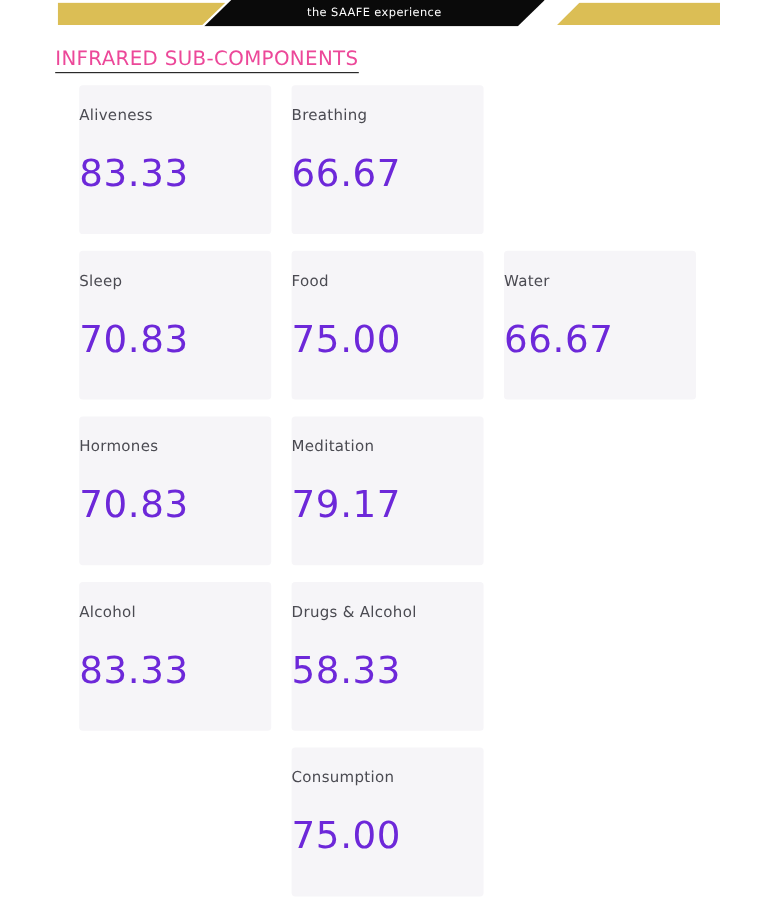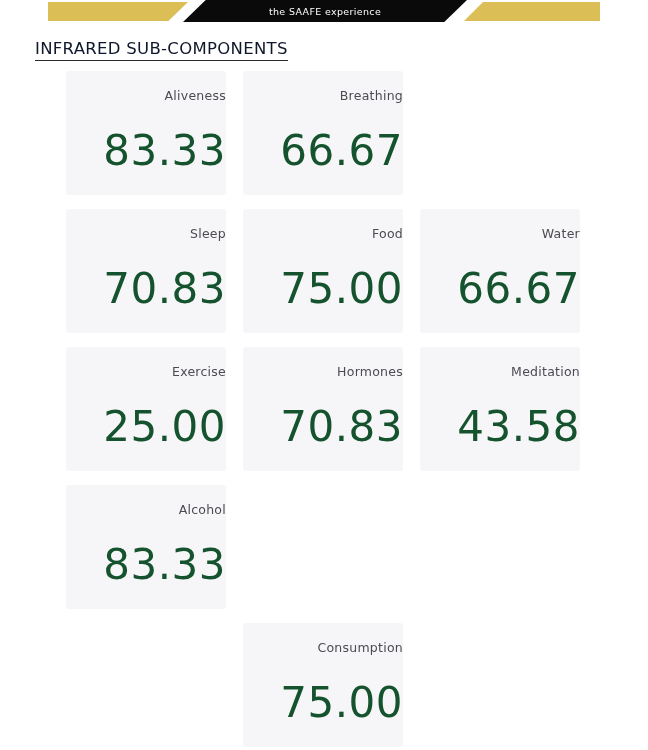--- a/index.html
+++ b/index.html
@@ -26,21 +26,21 @@
     position: absolute;
     left: 48px;
     top: 2px;
     width: 140px;
     height: 19px;
     background: #dbbe55;
     clip-path: polygon(0 0, 100% 0, 86% 100%, 0 100%);
   }
   .banner-black {
     position: absolute;
-    left: 183px;
+    left: 170px;
     top: 0px;
     width: 284px;
     height: 22px;
     background: #0a0a0a;
     clip-path: polygon(8% 0, 100% 0, 92% 100%, 0 100%);
     display: flex;
     align-items: center;
     justify-content: center;
   }
   .banner-text {
@@ -57,25 +57,25 @@
     top: 2px;
     width: 136px;
     height: 19px;
     background: #dbbe55;
     clip-path: polygon(14% 0, 100% 0, 100% 100%, 0 100%);
   }
 
   
   .section-title {
     position: absolute;
-    left: 35px;
+    left: 46px;
     top: 40px;
     font-size: 16.5px;
     letter-spacing: 0.3px;
-    color: #0f172a;
+    color: #ec4899;
     font-family: "DejaVu Sans", "Liberation Sans", sans-serif;
     font-weight: 400;
     border-bottom: 1px solid #2a2a2a;
     padding-bottom: 2px;
     line-height: 1.12;
     white-space: nowrap;
   }
 
   
   .grid {
@@ -92,36 +92,36 @@
   .row.centered {
     justify-content: center;
   }
   .card {
     width: 160px;
     height: 124px;
     background: #f6f5f8;
     border-radius: 3px;
     display: flex;
     flex-direction: column;
-    align-items: flex-end;
+    align-items: flex-start;
     box-sizing: border-box;
     padding-top: 19px;
   }
   .card-label {
     font-size: 12.5px;
     color: #4b4b52;
     letter-spacing: 0.25px;
     font-family: "DejaVu Sans", "Liberation Sans", sans-serif;
     white-space: nowrap;
     line-height: 1;
   }
   .card-value {
     margin-top: 27px;
-    font-size: 42px;
-    color: #14532d;
+    font-size: 31px;
+    color: #6d28d9;
     letter-spacing: 0.5px;
     font-family: "DejaVu Sans", "Liberation Sans", sans-serif;
     font-weight: 400;
     line-height: 1;
   }
 </style>
 </head>
 <body>
 
 <div class="banner">
@@ -156,37 +156,37 @@
       <span class="card-value">75.00</span>
     </div>
     <div class="card">
       <span class="card-label">Water</span>
       <span class="card-value">66.67</span>
     </div>
   </div>
 
   <div class="row">
     <div class="card">
-      <span class="card-label">Exercise</span>
-      <span class="card-value">25.00</span>
-    </div>
-    <div class="card">
       <span class="card-label">Hormones</span>
       <span class="card-value">70.83</span>
     </div>
     <div class="card">
       <span class="card-label">Meditation</span>
-      <span class="card-value">43.58</span>
+      <span class="card-value">79.17</span>
     </div>
   </div>
 
   <div class="row">
     <div class="card">
       <span class="card-label">Alcohol</span>
       <span class="card-value">83.33</span>
+    </div>
+    <div class="card">
+      <span class="card-label">Drugs &amp; Alcohol</span>
+      <span class="card-value">58.33</span>
     </div>
   </div>
 
   <div class="row centered">
     <div class="card">
       <span class="card-label">Consumption</span>
       <span class="card-value">75.00</span>
     </div>
   </div>
 </div>

